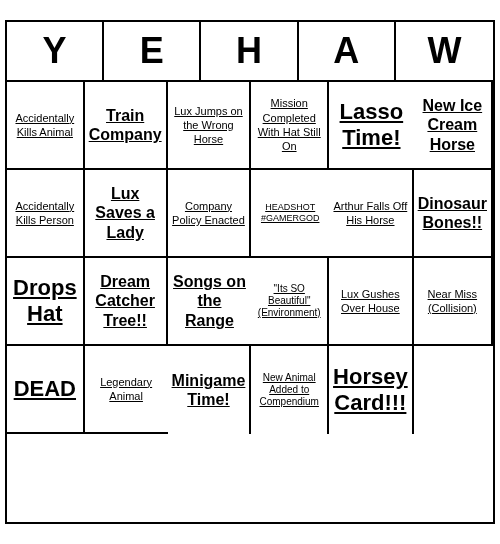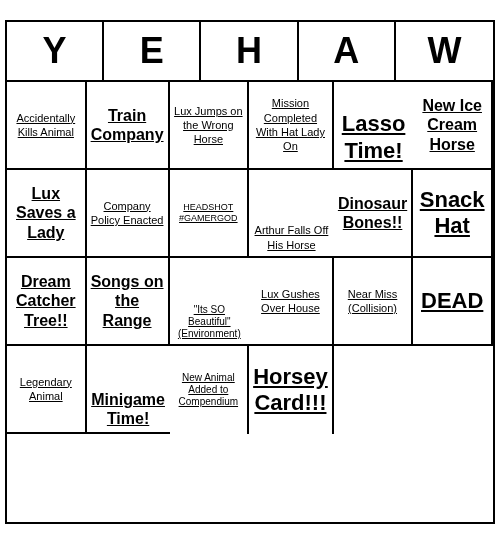--- a/index.html
+++ b/index.html
@@ -43,21 +43,20 @@
       min-height: 88px;
       display: flex;
       align-items: center;
       justify-content: center;
       text-align: center;
       padding: 4px;
       position: relative;
     }
     .cell:nth-child(5n) {
       border-right: none;
-      align-items: flex-end;
     }
     .cell:nth-child(n+21) {
       border-bottom: none;
     }
     .cell-text {
       font-size: 11px;
       line-height: 1.3;
       font-family: Arial, sans-serif;
     }
     .cell-text.large {
@@ -94,45 +93,48 @@
   <div class="cell">
         <span class="cell-text">Accidentally Kills Animal</span>
       </div>
       <div class="cell">
         <span class="cell-text medium">Train Company</span>
       </div>
       <div class="cell">
         <span class="cell-text">Lux Jumps on the Wrong Horse</span>
       </div>
       <div class="cell">
-        <span class="cell-text">Mission Completed With Hat Lady On</span>
+        <span class="cell-text">Mission Completed With Hat Still On</span>
       </div>
       <div class="cell">
         <span class="cell-text large">Lasso Time!</span>
       </div>
       <div class="cell">
         <span class="cell-text medium">New Ice Cream Horse</span>
+      </div>
+      <div class="cell">
+        <span class="cell-text">Accidentally Kills Person</span>
       </div>
       <div class="cell">
         <span class="cell-text medium">Lux Saves a Lady</span>
       </div>
       <div class="cell">
         <span class="cell-text">Company Policy Enacted</span>
       </div>
       <div class="cell">
         <span class="cell-text tiny">HEADSHOT #GAMERGOD</span>
       </div>
       <div class="cell">
         <span class="cell-text">Arthur Falls Off His Horse</span>
       </div>
       <div class="cell">
         <span class="cell-text medium">Dinosaur Bones!!</span>
       </div>
       <div class="cell">
-        <span class="cell-text large">Snack Hat</span>
+        <span class="cell-text large">Drops Hat</span>
       </div>
       <div class="cell">
         <span class="cell-text medium">Dream Catcher Tree!!</span>
       </div>
       <div class="cell">
         <span class="cell-text medium">Songs on the Range</span>
       </div>
       <div class="cell">
         <span class="cell-text small">"Its SO Beautiful" (Environment)</span>
       </div>

